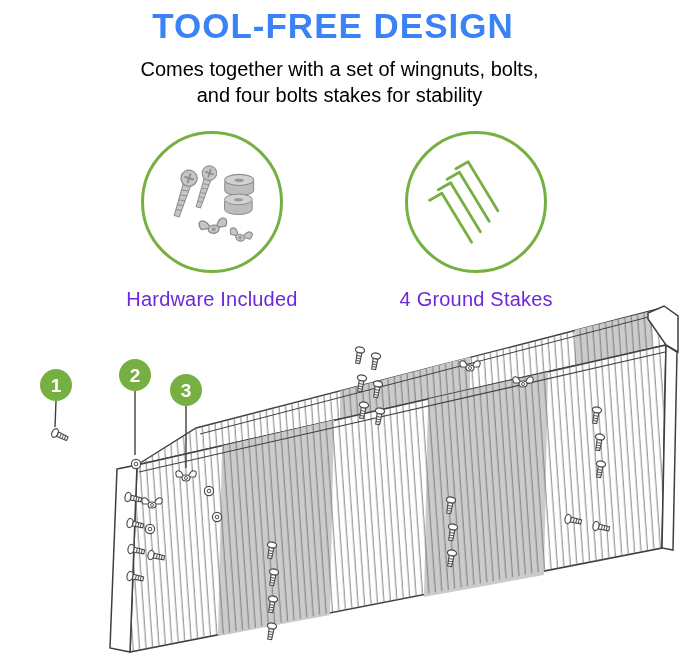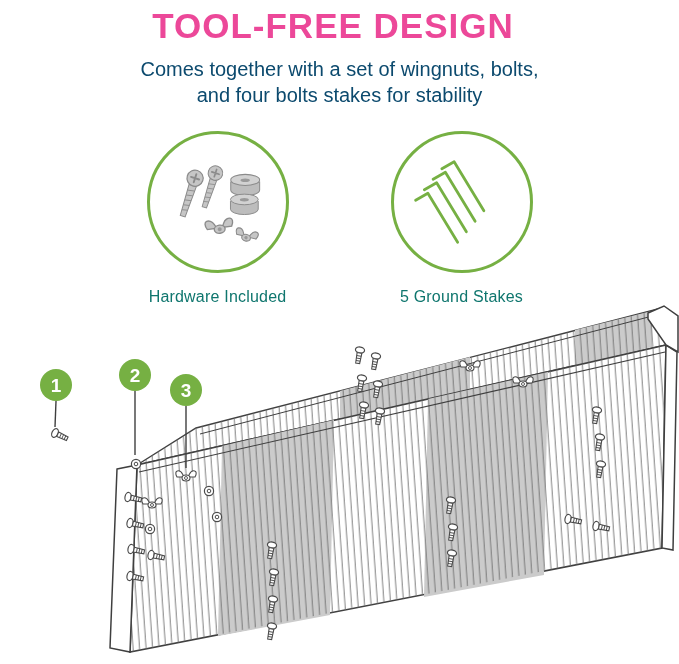--- a/index.html
+++ b/index.html
@@ -2,32 +2,32 @@
 <html><head>
 <meta charset="utf-8">
 <style>
   html,body{margin:0;padding:0;background:#fff;}
   .page{
     position:relative;width:679px;height:664px;margin:0 auto;background:#fff;
     font-family:"Liberation Sans",sans-serif;overflow:hidden;
   }
   .title{
     margin:6px 13px 10px 0;text-align:center;
-    font-size:35px;font-weight:800;letter-spacing:1px;color:#ec4899;
+    font-size:35px;font-weight:800;letter-spacing:1px;color:#3b82f6;
   }
   .subtitle{
-    margin:0;text-align:center;font-size:20px;line-height:1.32;color:#0c4a6e;
+    margin:0;text-align:center;font-size:20px;line-height:1.32;color:#000000;
   }
   .features{display:flex;justify-content:center;gap:102px;margin-top:22px;}
   .feature{display:flex;flex-direction:column;align-items:center;}
   .circle{
     width:136px;height:136px;border:3px solid #76b043;border-radius:50%;
     display:flex;align-items:center;justify-content:center;background:#fff;
   }
-  .caption{margin-top:15px;font-size:16px;color:#0f766e;letter-spacing:.2px;}
+  .caption{margin-top:15px;font-size:20px;color:#6d28d9;letter-spacing:.2px;}
   .illustration{position:absolute;left:0;top:302px;width:679px;height:362px;}
   .badge-num{font-family:"Liberation Sans",sans-serif;font-weight:bold;}
 </style>
 </head>
 <body>
 
 <svg width="0" height="0" style="position:absolute" aria-hidden="true">
   <defs>
     <pattern id="corr" width="6.5" height="12" patternUnits="userSpaceOnUse" patternTransform="rotate(-4)">
       <line x1="3" y1="-2" x2="3" y2="14" stroke="#6f6f6f" stroke-width="0.9"></line>
@@ -107,21 +107,21 @@
       <div class="circle">
         <svg width="98" height="98" viewBox="0 0 110 112">
           <g fill="none" stroke="#76b043" stroke-width="3.2" stroke-linecap="round" stroke-linejoin="round">
             <path d="M32,18 L46,10 L80,66"></path>
             <path d="M22,30 L36,22 L70,78"></path>
             <path d="M12,42 L26,34 L60,90"></path>
             <path d="M2,54 L16,46 L50,102"></path>
           </g>
         </svg>
       </div>
-      <div class="caption">5 Ground Stakes</div>
+      <div class="caption">4 Ground Stakes</div>
     </div>
 
   </div>
 
   <div class="illustration">
     <svg width="679" height="362" viewBox="0 302 679 362">
 
       <polygon points="196,428 662,308 666,345 137,465" fill="#ffffff" stroke="#3f3f3f" stroke-width="1.4"></polygon>
       <polygon points="340,391 470,357 470,389 340,419" fill="#cbcbcb"></polygon>
       <polygon points="575,330 652,311 652,347 575,366" fill="#cbcbcb"></polygon>

